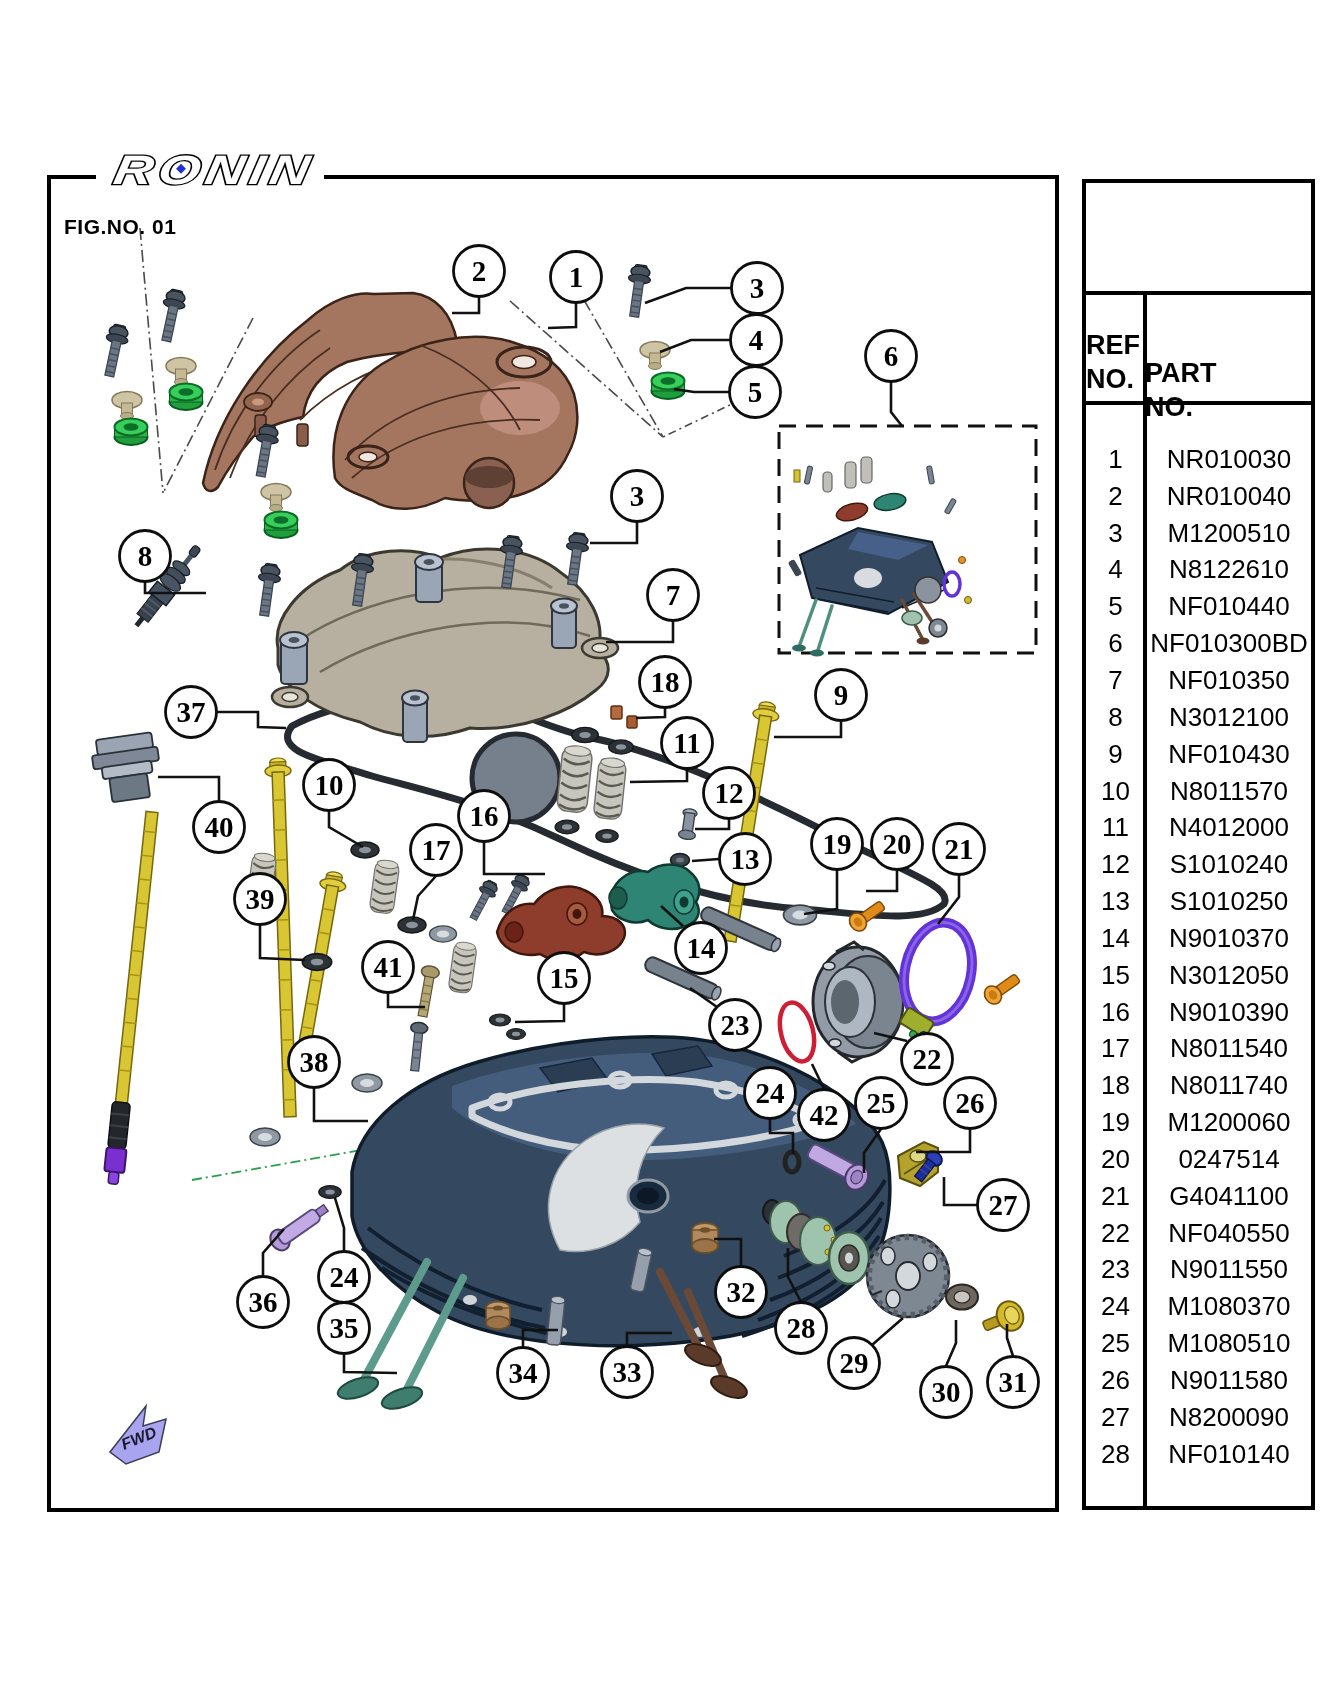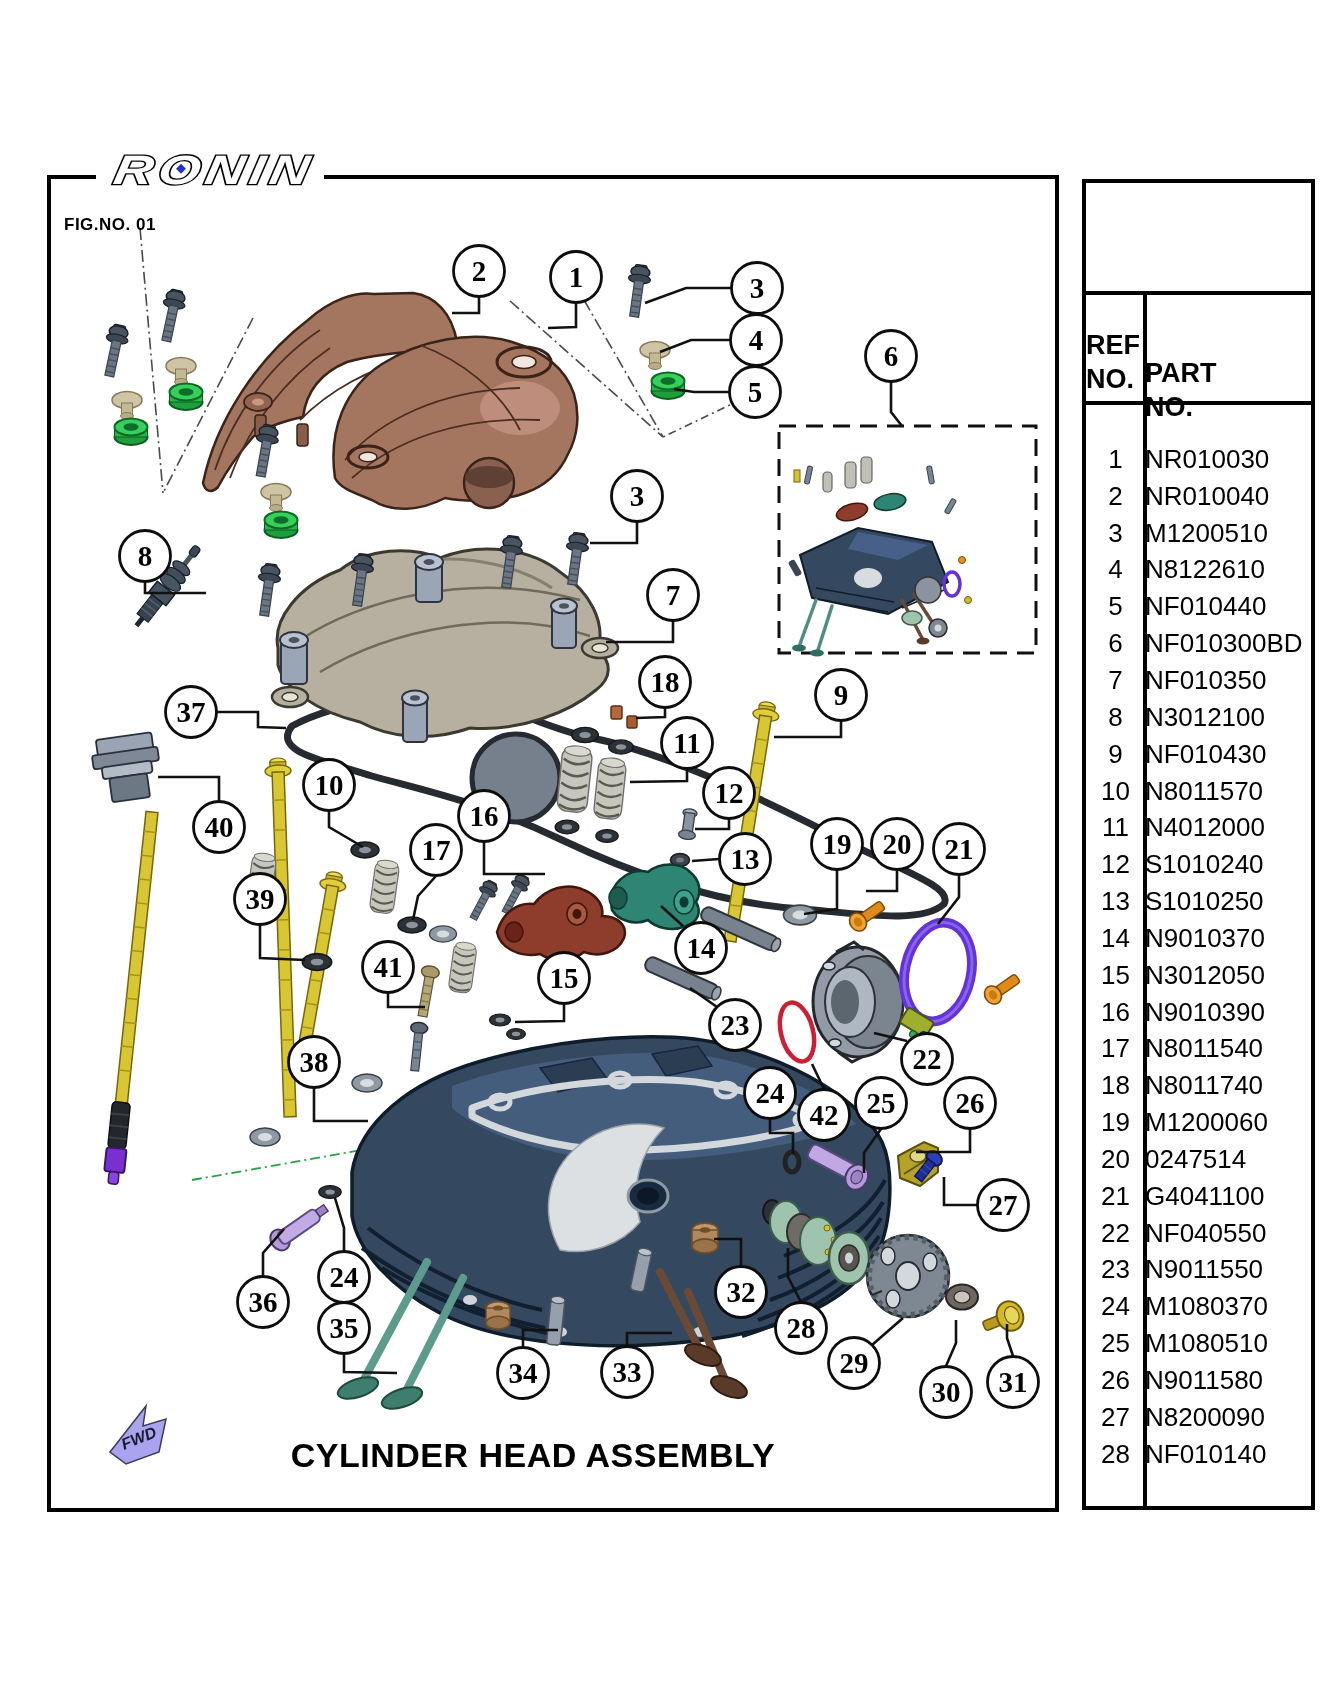--- a/index.html
+++ b/index.html
@@ -1,28 +1,28 @@
 <!DOCTYPE html>
 <html><head>
 <meta charset="utf-8">
 <style>
   html,body{margin:0;padding:0;background:#fff;}
   .page{position:relative;width:1320px;height:1700px;background:#fff;overflow:hidden;
         font-family:"Liberation Sans",sans-serif;color:#000;}
   svg.diagram{position:absolute;left:0;top:0;}
-  .fig-no{position:absolute;left:64px;top:215px;font-size:17px;font-weight:bold;letter-spacing:.5px;}
+  .fig-no{position:absolute;left:64px;top:215px;font-size:21px;font-weight:bold;letter-spacing:.5px;}
   .title{position:absolute;left:278px;top:1436px;width:510px;text-align:center;
          font-size:34px;font-weight:bold;letter-spacing:.5px;white-space:nowrap;}
   .tbl-head{position:absolute;top:328px;font-weight:bold;font-size:27px;line-height:34px;text-align:left;}
   .tbl-head.ref{left:1086px;width:59px;}
   .tbl-head.part{left:1145px;width:168px;margin-top:28px;}
   #table-rows{position:absolute;left:1086px;top:441px;width:227px;}
   .trow{display:flex;height:36.85px;align-items:center;font-size:26px;}
   .trow .ref{width:59px;text-align:center;}
-  .trow .part{width:168px;text-align:left;}
+  .trow .part{width:168px;text-align:center;}
 </style>
 </head>
 <body>
 
 <div class="page">
 
 <svg class="diagram" width="1320" height="1700" viewBox="0 0 1320 1700">
 
   <defs>
     <g id="bolt">
@@ -725,21 +725,20 @@
           <text x="946" y="1402" text-anchor="middle" font-family="Liberation Serif, serif" font-size="29" font-weight="bold" fill="#000">30</text>
         </g>
         <g>
           <circle cx="1013" cy="1382" r="25.5" fill="#fff" stroke="#0d0d0d" stroke-width="2.8"></circle>
           <text x="1013" y="1392" text-anchor="middle" font-family="Liberation Serif, serif" font-size="29" font-weight="bold" fill="#000">31</text>
         </g>
       </g>
 </svg>
 
 <div class="fig-no">FIG.NO. 01</div>
-<div class="title">CYLINDER HEAD ASSEMBLY</div>
 
 <div class="tbl-head ref">
   <div>REF</div>
   <div>NO.</div>
 </div>
 <div class="tbl-head part">
   <div>PART</div>
   <div>NO.</div>
 </div>
 <div id="table-rows">

